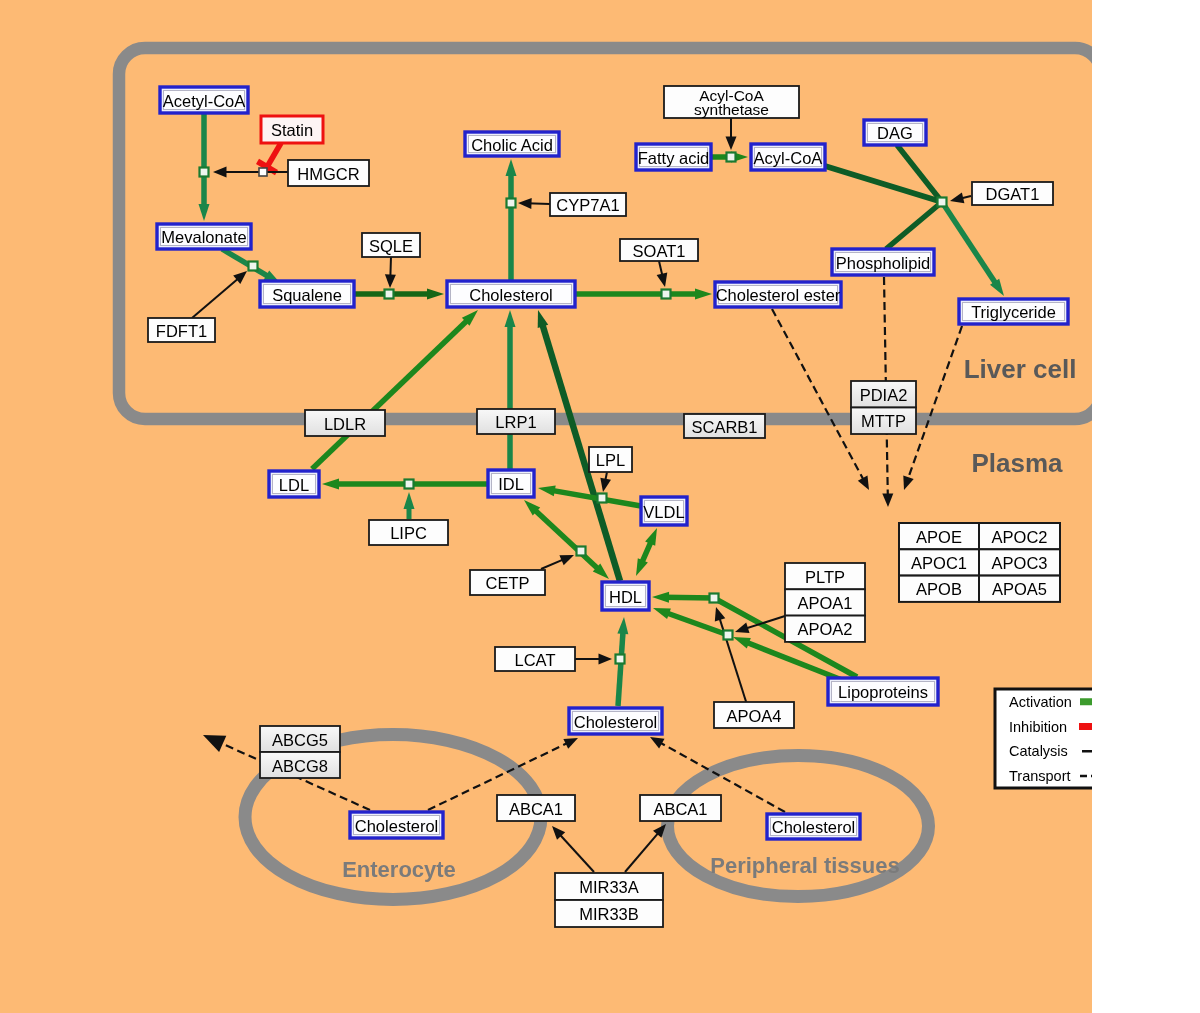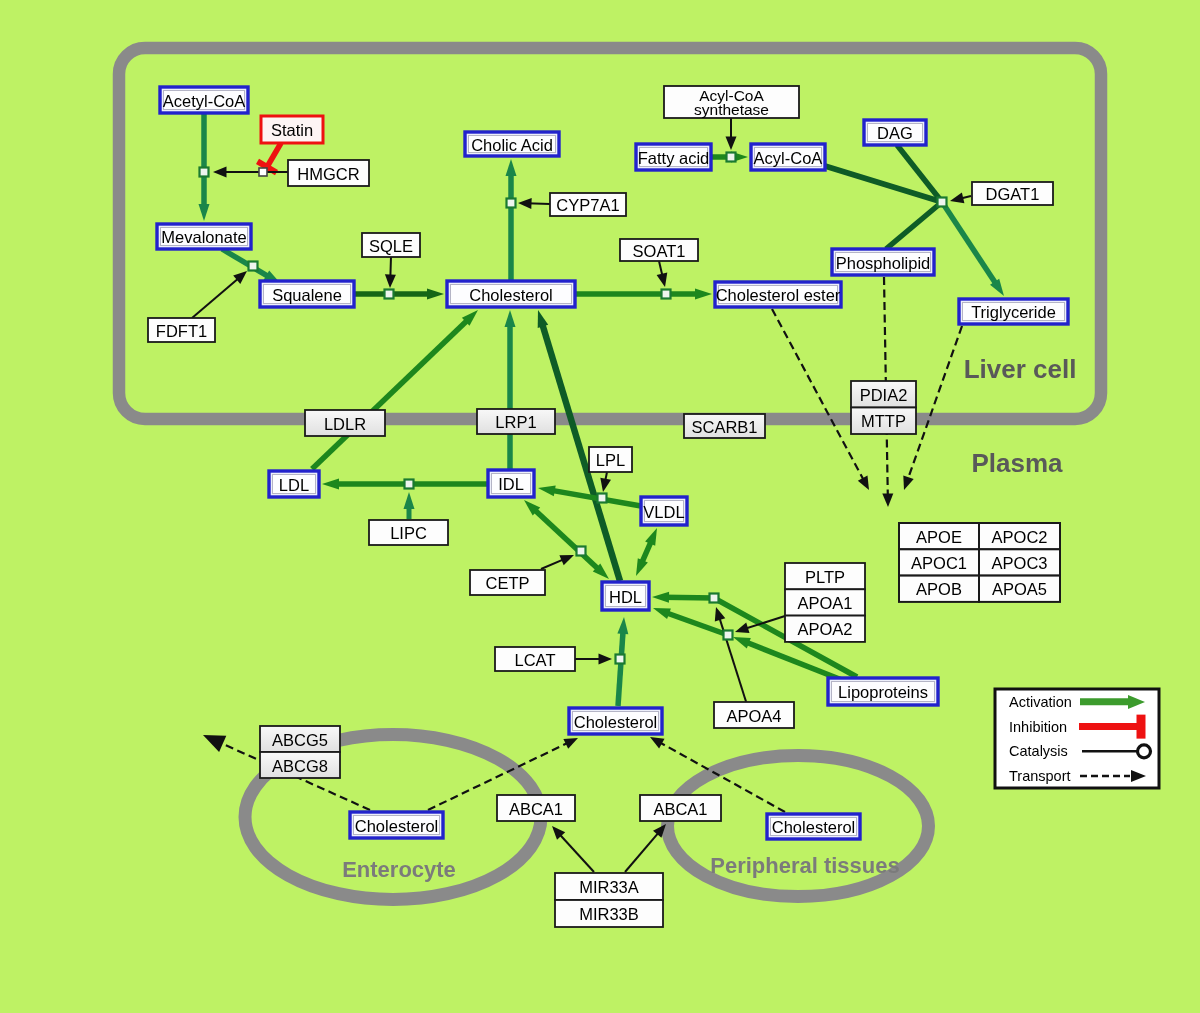--- a/index.html
+++ b/index.html
@@ -1,16 +1,16 @@
 <!DOCTYPE html>
 <html><head>
 <meta charset="utf-8">
 <style>
   html,body{margin:0;padding:0;background:#ffffff;}
-  #stage{position:relative;width:1200px;height:1013px;background:#bef264;overflow:hidden;text-align:right;}
+  #stage{position:relative;width:1092px;height:1013px;background:#fdba74;overflow:hidden;text-align:right;}
   svg text{font-family:"Liberation Sans","DejaVu Sans",sans-serif;}
 </style>
 </head>
 <body>
 
 <div id="stage">
   <svg id="canvas" width="1200" height="1013" viewBox="0 0 1200 1013" xmlns="http://www.w3.org/2000/svg">
       <defs>
         <linearGradient id="grayGrad" x1="0" y1="0" x2="0" y2="1">
           <stop offset="0%" stop-color="#f8f8f8"></stop>

